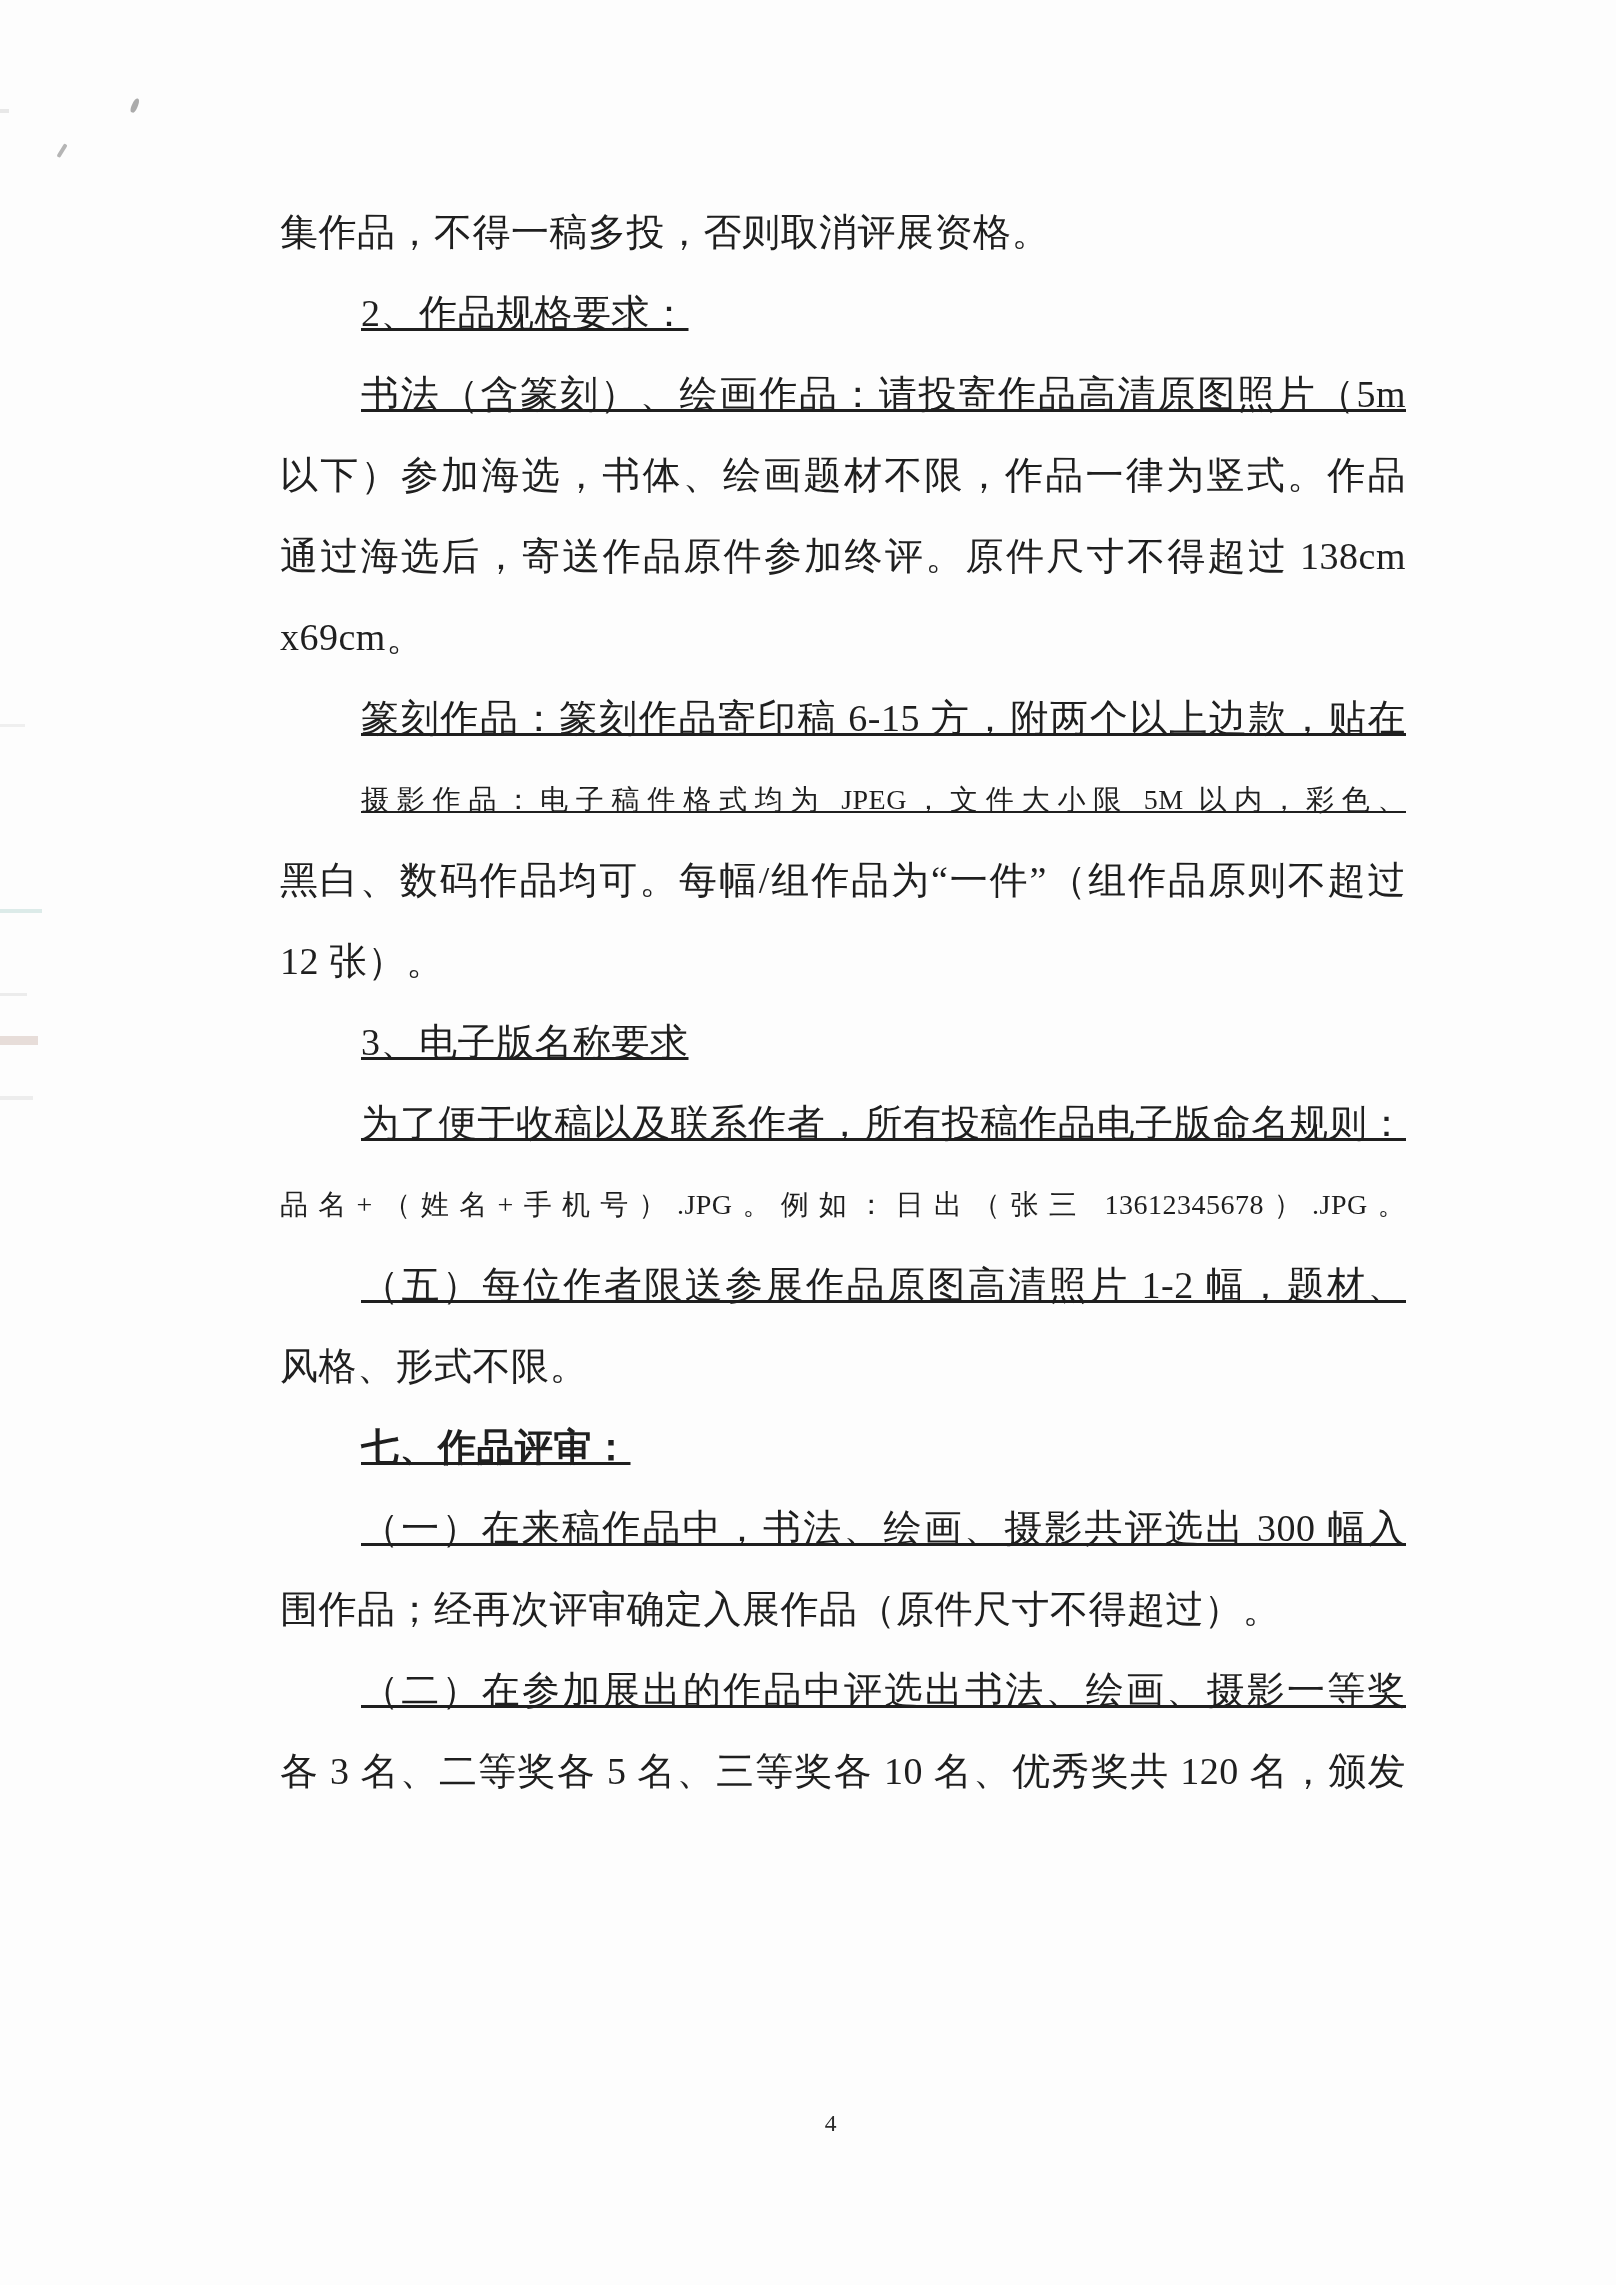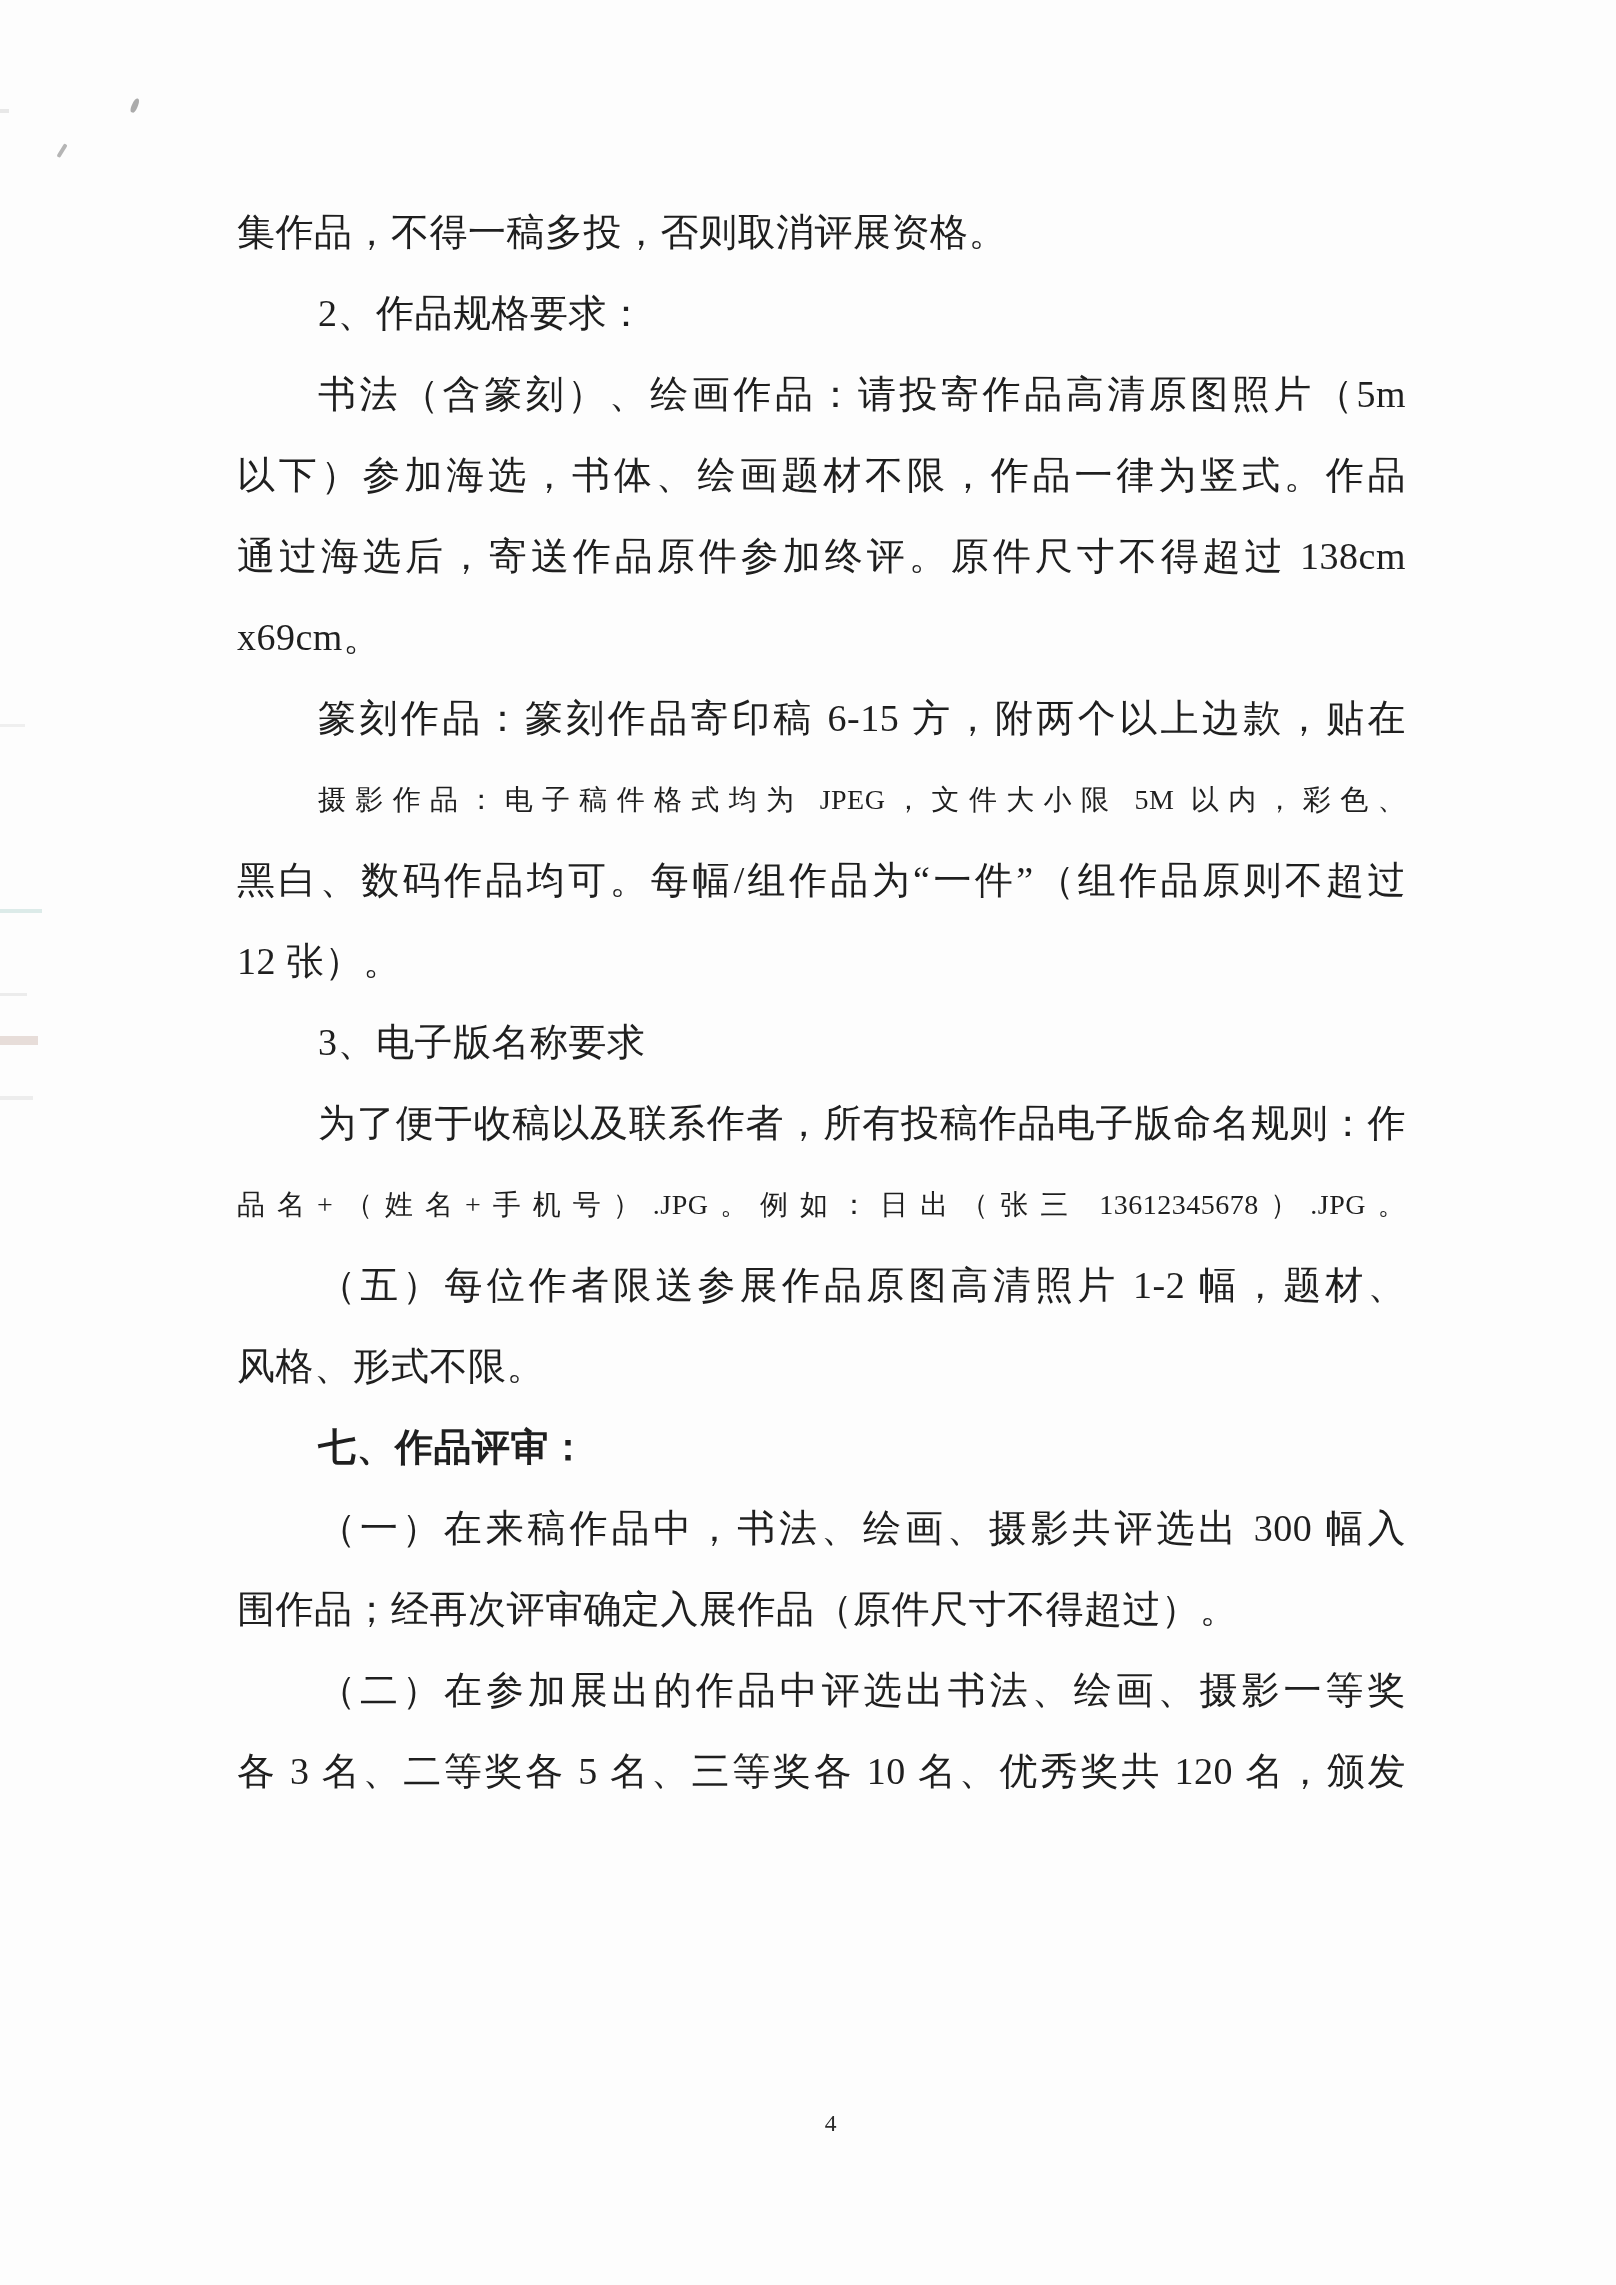--- a/index.html
+++ b/index.html
@@ -27,22 +27,23 @@
     font-size: 38px;
     line-height: 81px;
     color: #1f1f1f;
     letter-spacing: 0.5px;
   }
   .line {
     height: 81px;
     overflow: hidden;
     text-align: left;
     white-space: normal;
+    margin-left: 43px;
   }
-  .line.indent { padding-left: 81px; }
+  .line.indent { padding-left: 81px; text-decoration: underline; }
   .line.justify {
     text-align: justify;
     text-align-last: justify;
   }
   .line.bold { font-weight: 700; }
   .line.tight { font-size: 28px; }
   .page-number {
     position: absolute;
     top: 2110px;
     left: 0;

